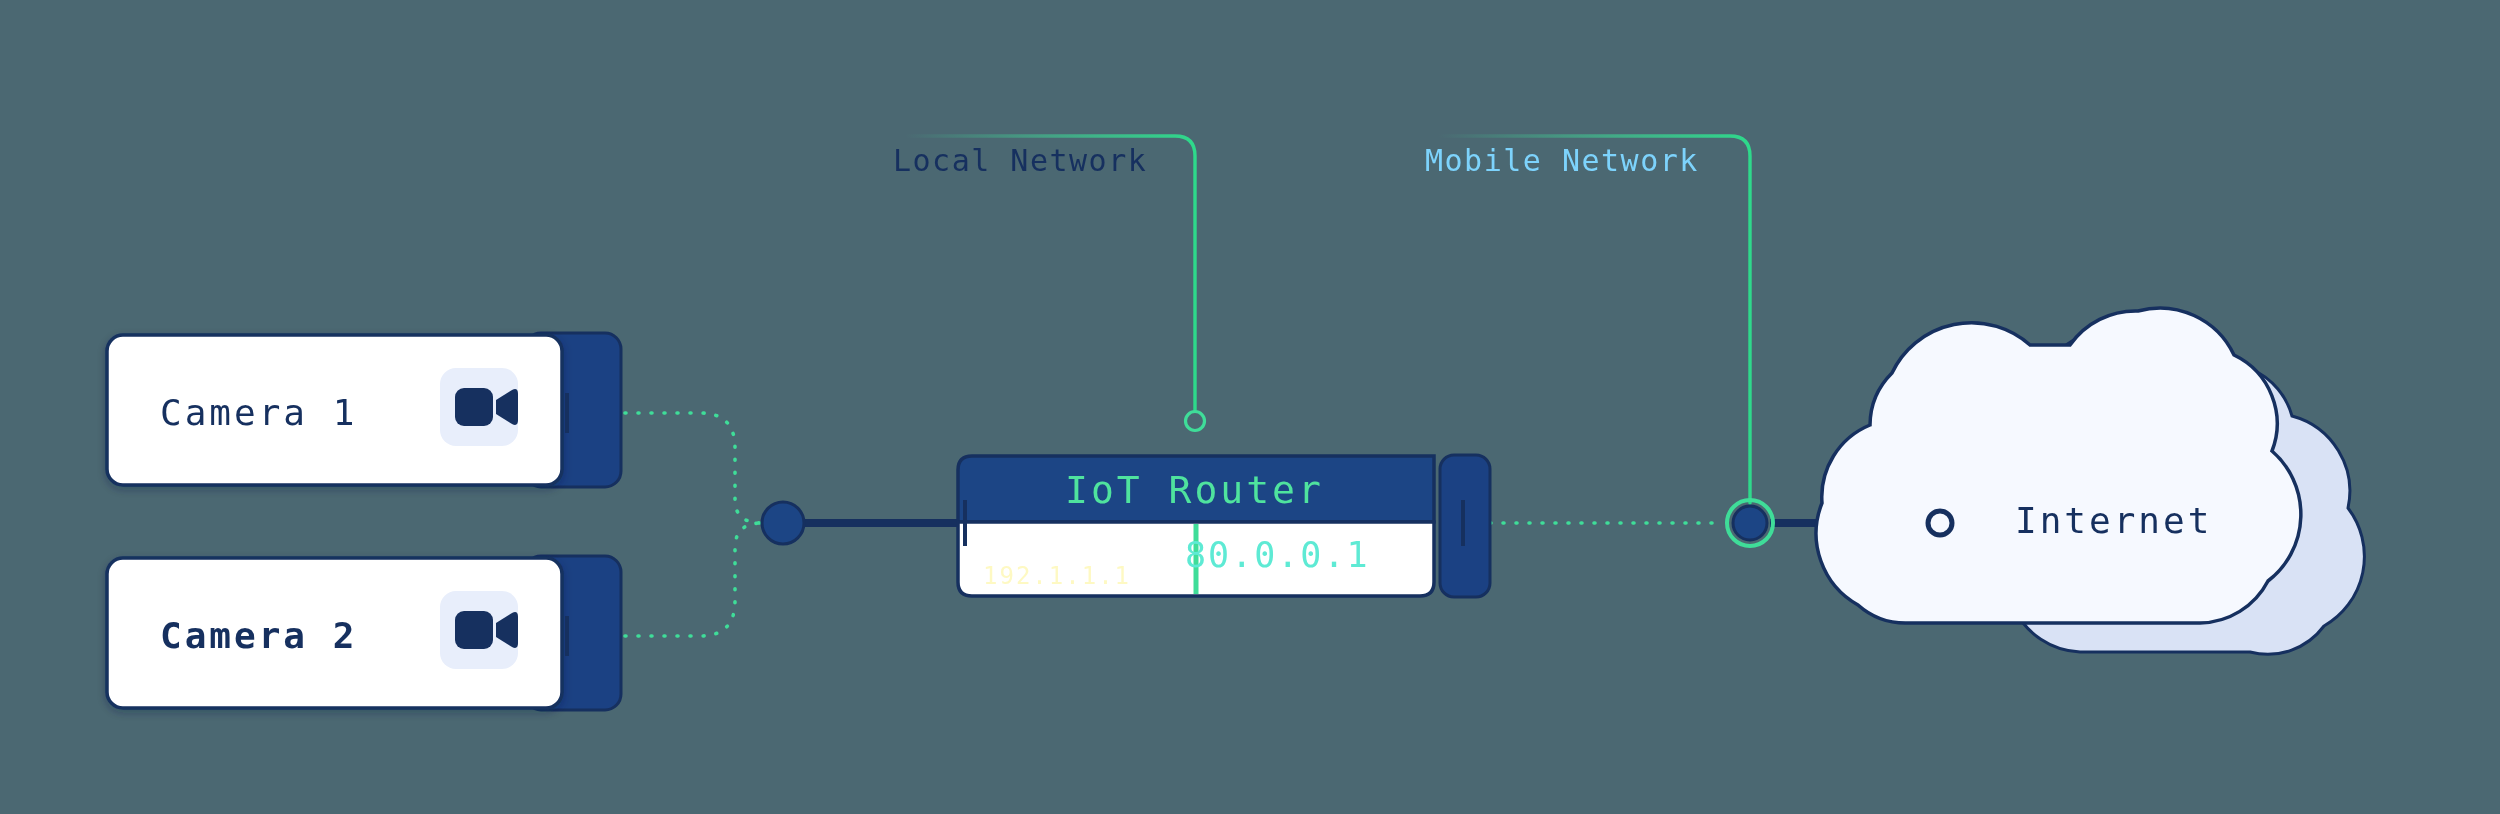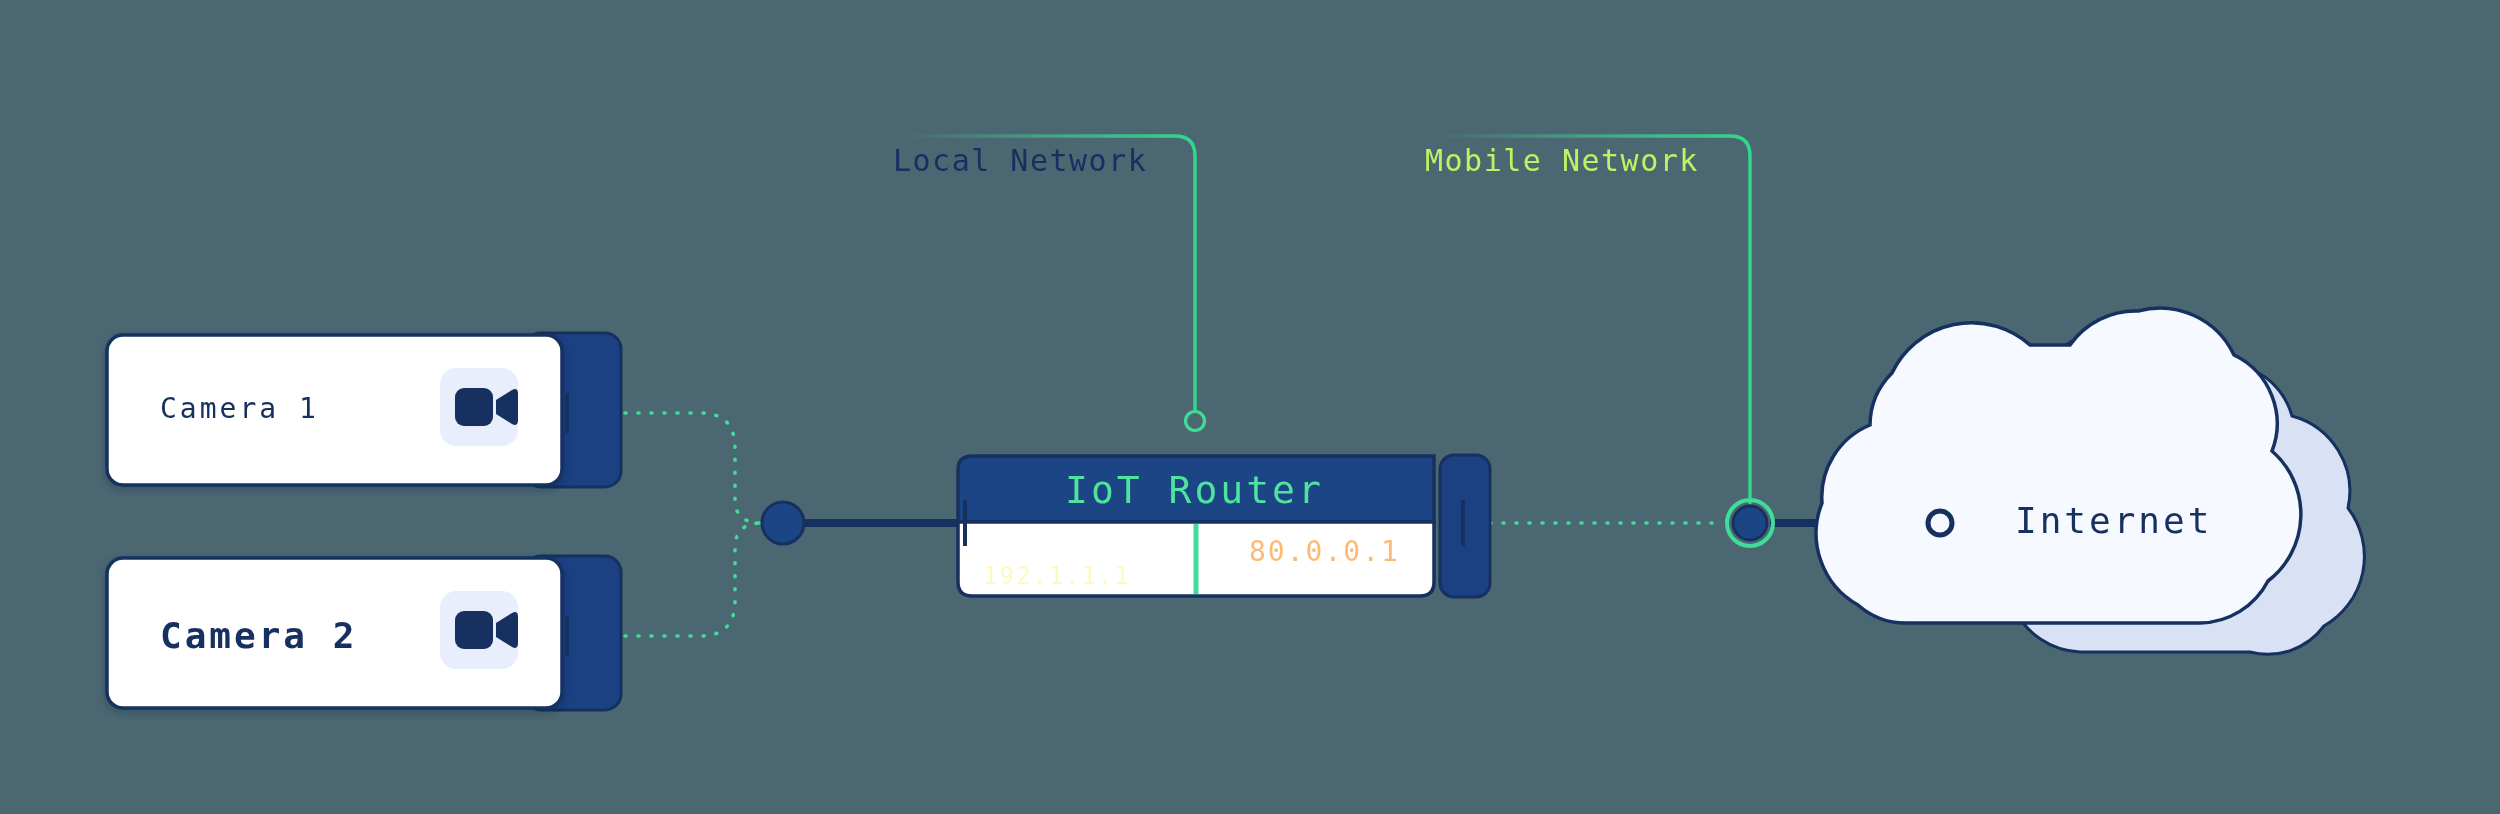--- a/index.html
+++ b/index.html
@@ -45,38 +45,38 @@
 
     <line x1="783" y1="523" x2="965" y2="523" stroke="#16305F" stroke-width="8"></line>
 
     <line x1="1490" y1="523" x2="1724" y2="523" stroke="#3FDD99" stroke-width="3.6" stroke-linecap="round" stroke-dasharray="1 12"></line>
 
     <line x1="1770" y1="523" x2="1930" y2="523" stroke="#16305F" stroke-width="8"></line>
   </svg>
 
   <div class="txt" style="left:893px;top:143px;font-size:30px;color:#16305F;letter-spacing:1.5px;">Local Network</div>
 
-  <div class="txt" style="left:1425px;top:143px;font-size:30px;color:#bef264;letter-spacing:1.5px;">Mobile Network</div>
+  <div class="txt" style="left:1425px;top:143px;font-size:30px;color:#7dd3fc;letter-spacing:1.5px;">Mobile Network</div>
 
   <svg class="layer" viewBox="0 0 2500 814">
 
     <rect x="525" y="333" width="96" height="154" rx="16" fill="#1B4183" stroke="#16305F" stroke-width="3"></rect>
 
     <rect x="107" y="335" width="455" height="150" rx="16" fill="#FFFFFF" stroke="#16305F" stroke-width="3.5" filter="url(#softShadow)"></rect>
 
     <rect x="440" y="368" width="78" height="78" rx="16" fill="#E8EEFB"></rect>
 
     <g fill="#16305F">
       <rect x="455" y="388" width="38" height="38" rx="9"></rect>
       <path d="M 496 400 L 512 390 Q 518 387 518 394 L 518 420 Q 518 427 512 424 L 496 414 Z"></path>
     </g>
 
     <line x1="567" y1="393" x2="567" y2="433" stroke="#16305F" stroke-width="4"></line>
   </svg>
-  <div class="txt" style="left:160px;top:392px;font-size:28px;color:#16305F;letter-spacing:3px;">Camera 1</div>
+  <div class="txt" style="left:160px;top:392px;font-size:36px;color:#16305F;letter-spacing:3px;">Camera 1</div>
 
   <svg class="layer" viewBox="0 0 2500 814">
     <rect x="525" y="556" width="96" height="154" rx="16" fill="#1B4183" stroke="#16305F" stroke-width="3"></rect>
     <rect x="107" y="558" width="455" height="150" rx="16" fill="#FFFFFF" stroke="#16305F" stroke-width="3.5" filter="url(#softShadow)"></rect>
     <rect x="440" y="591" width="78" height="78" rx="16" fill="#E8EEFB"></rect>
     <g fill="#16305F">
       <rect x="455" y="611" width="38" height="38" rx="9"></rect>
       <path d="M 496 623 L 512 613 Q 518 610 518 617 L 518 643 Q 518 650 512 647 L 496 637 Z"></path>
     </g>
     <line x1="567" y1="616" x2="567" y2="656" stroke="#16305F" stroke-width="4"></line>
@@ -91,21 +91,21 @@
 
     <path d="M 958 522 L 1434 522 L 1434 582 Q 1434 596 1420 596 L 972 596 Q 958 596 958 582 Z" fill="#FFFFFF" stroke="#16305F" stroke-width="3.5"></path>
 
     <line x1="1196" y1="524" x2="1196" y2="594" stroke="#3FDD99" stroke-width="5"></line>
 
     <line x1="965" y1="500" x2="965" y2="546" stroke="#16305F" stroke-width="4"></line>
     <line x1="1463" y1="500" x2="1463" y2="546" stroke="#16305F" stroke-width="4"></line>
   </svg>
   <div class="txt" style="left:1065px;top:468px;font-size:38px;color:#4FE39E;letter-spacing:3px;text-align:center;">IoT Router</div>
   <div class="txt" style="left:983px;top:562px;font-size:24px;color:#fef9c3;letter-spacing:2px;">192.1.1.1</div>
-  <div class="txt" style="left:1249px;top:535px;font-size:28px;color:#fdba74;letter-spacing:2px;">80.0.0.1</div>
+  <div class="txt" style="left:1185px;top:535px;font-size:35px;color:#5eead4;letter-spacing:2px;">80.0.0.1</div>
 
   <svg class="layer" viewBox="0 0 2500 814">
 
     <circle cx="783" cy="523" r="21" fill="#1C4585" stroke="#16305F" stroke-width="3"></circle>
 
     <circle cx="1750" cy="523" r="23" fill="none" stroke="#3FDD99" stroke-width="4"></circle>
     <circle cx="1750" cy="523" r="17" fill="#1C4585" stroke="#16305F" stroke-width="3"></circle>
   </svg>
 
   <svg class="layer" viewBox="0 0 2500 814">

